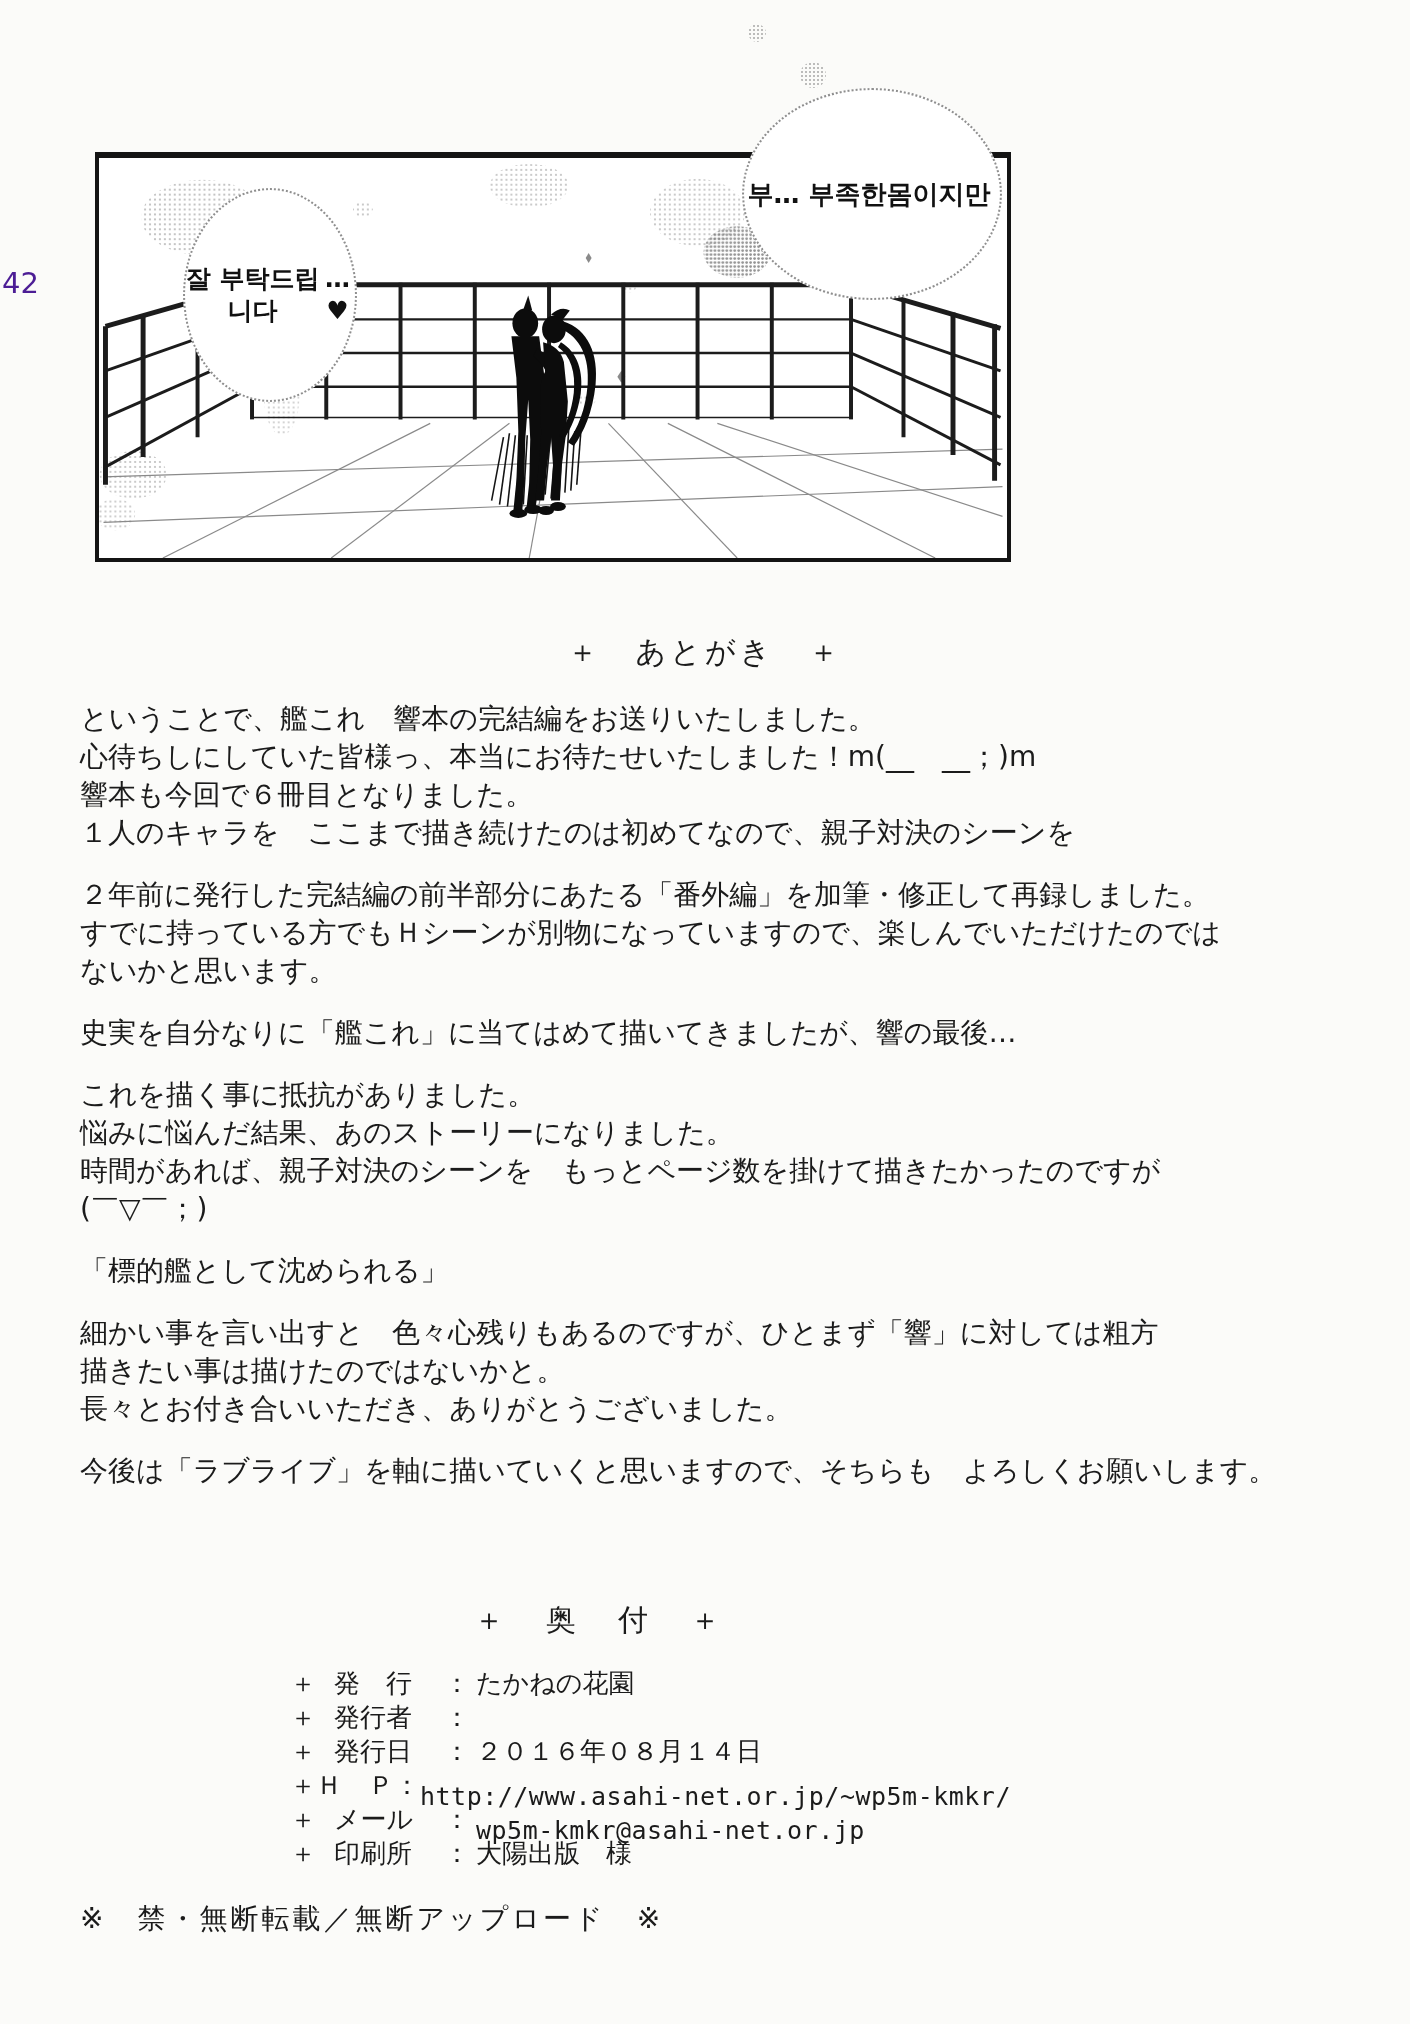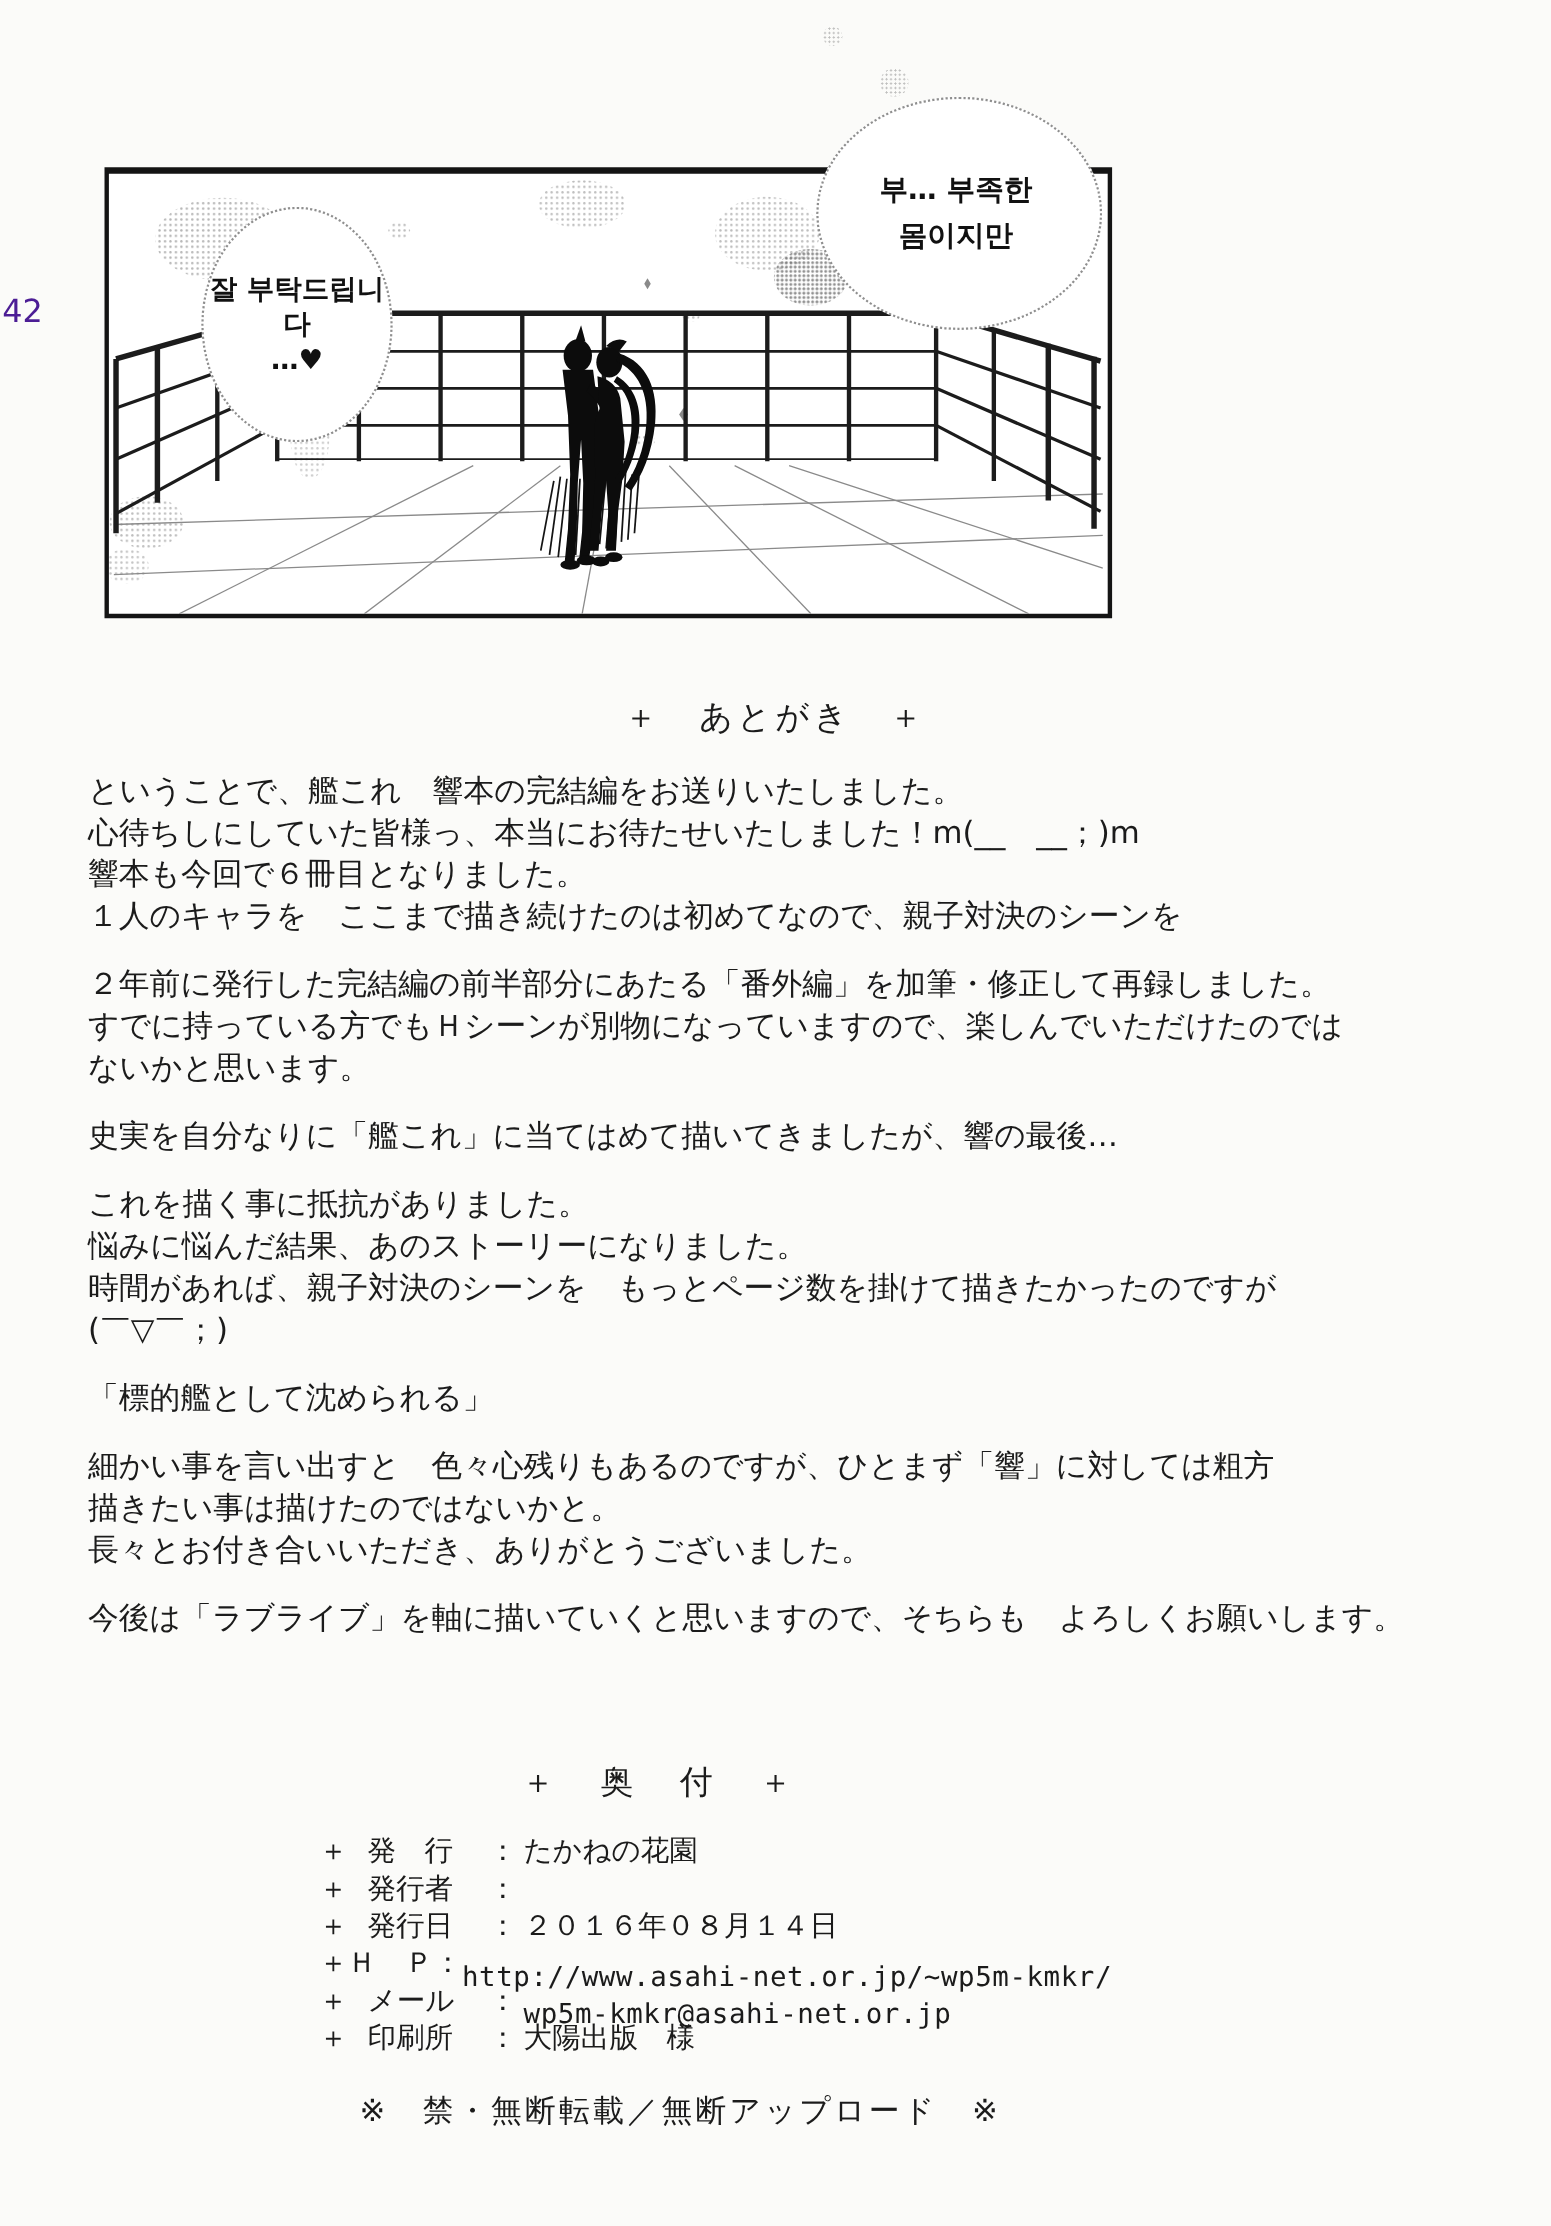--- a/index.html
+++ b/index.html
@@ -11,21 +11,21 @@
   
   .panel{
     position:absolute;left:95px;top:152px;width:908px;height:400px;
     background:#ffffff;border:4px solid #141414;border-top-width:6px;z-index:1;
   }
   .panel svg{display:block;}
   .speckle{position:absolute;border-radius:50%;opacity:.55;z-index:0;
     background:radial-gradient(#8a8a8a 28%,transparent 32%);background-size:4px 4px;}
   .bubble{
     position:absolute;background:#fff;border:2px dotted #8f8f8f;border-radius:50%;
-    display:flex;flex-direction:column;align-items:center;justify-content:center;
+    display:flex;flex-direction:row;align-items:center;justify-content:center;
     z-index:4;text-align:center;font-weight:bold;color:#111;
   }
   .bubble-left{left:183px;top:188px;width:170px;height:210px;font-size:25px;line-height:32px;}
   .bubble-right{left:742px;top:88px;width:260px;height:212px;font-size:26px;line-height:42px;padding-right:6px;box-sizing:border-box;}
   .page-number{position:absolute;left:2px;top:266px;font-size:29px;color:#4c1d95;z-index:2;}
   
   .afterword-heading{
     position:absolute;left:0;top:632px;width:1410px;text-align:center;
     font-size:30px;letter-spacing:4px;
   }
@@ -37,21 +37,21 @@
   .colophon-heading{width:620px;text-align:center;font-size:30px;letter-spacing:6px;height:36px;}
   .colophon-rows{margin-top:30px;font-size:26px;}
   .crow{display:flex;height:34px;line-height:34px;white-space:pre;}
   .crow .plus{width:44px;}
   .crow .label{width:104px;}
   .crow .sep{width:38px;text-align:center;}
   .crow .value{flex:1;}
   .crow.mono .value{font-family:"DejaVu Sans Mono","Liberation Mono",monospace;font-size:25px;letter-spacing:.5px;margin-top:12px;}
   
   .footer-notice{
-    position:absolute;left:80px;top:1900px;width:830px;text-align:right;
+    position:absolute;left:80px;top:1900px;width:830px;text-align:left;
     font-size:28px;letter-spacing:3px;
   }
 </style>
 </head>
 <body>
 
 <div class="speckle" style="left:748px;top:24px;width:18px;height:18px;"></div>
 <div class="speckle" style="left:800px;top:62px;width:26px;height:26px;"></div>
 
 <div class="page-number">42</div>

